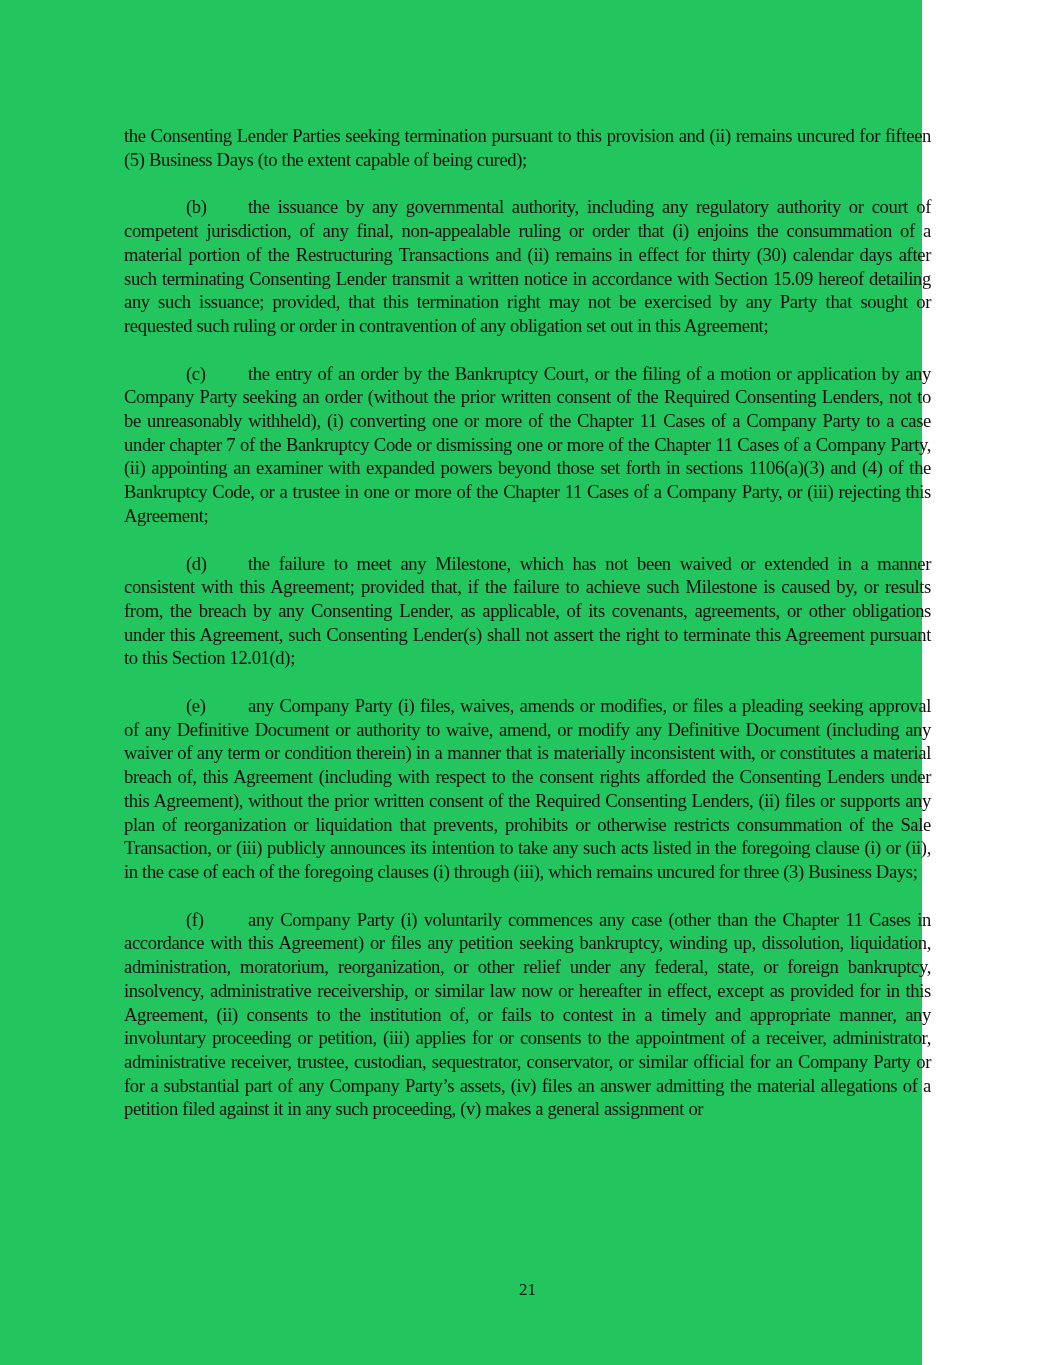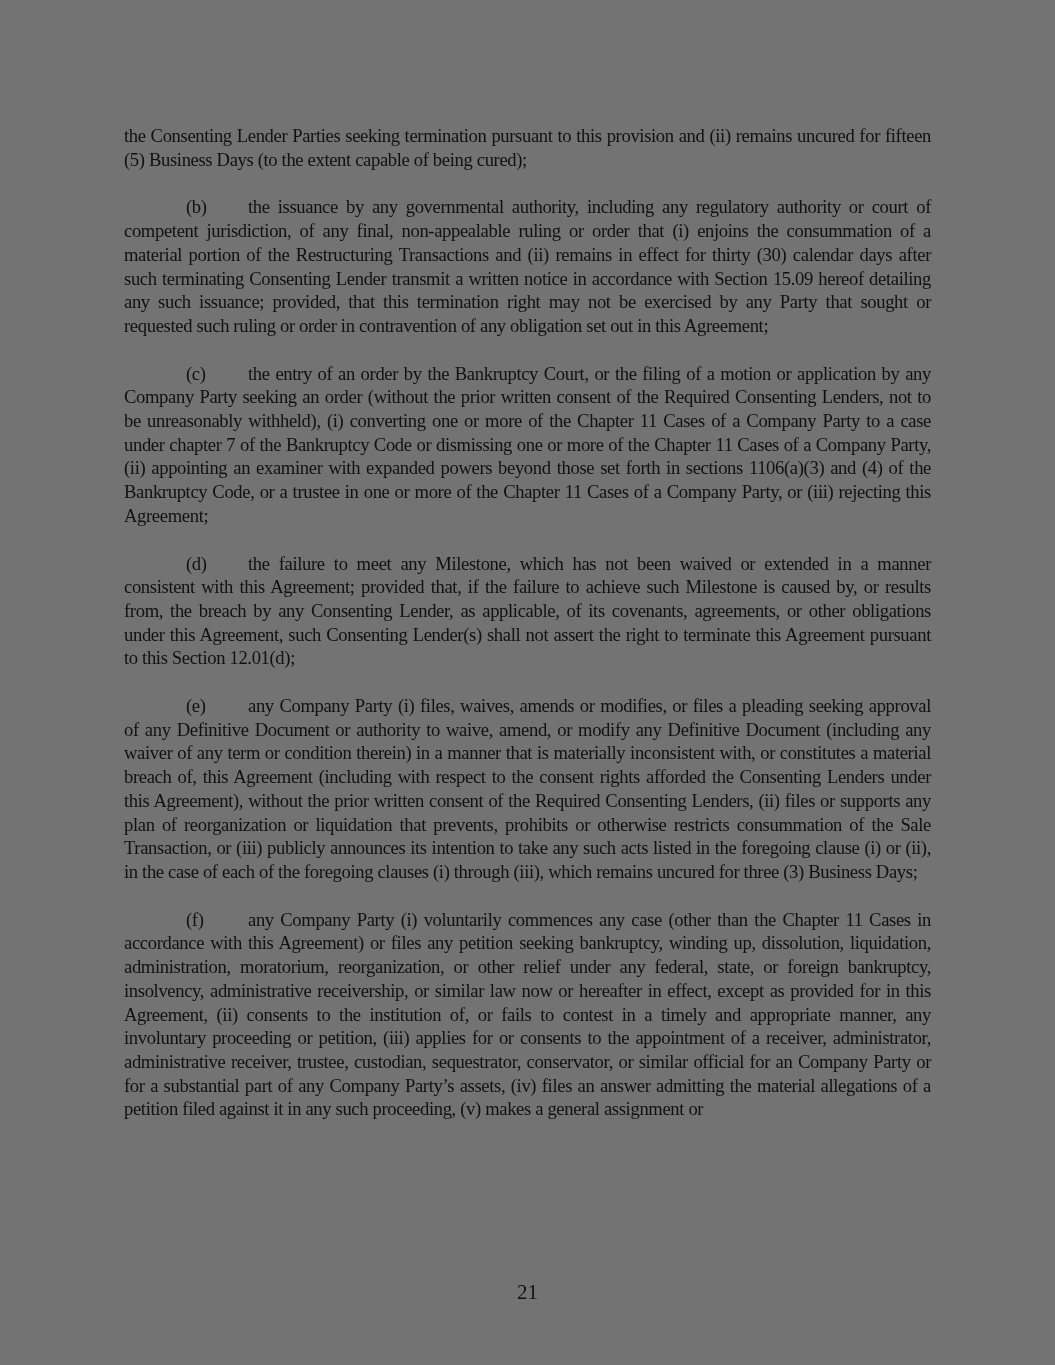--- a/index.html
+++ b/index.html
@@ -9,23 +9,23 @@
     }
     body {
       width: 1055px;
       height: 1365px;
       position: relative;
       overflow: hidden;
     }
     .page {
       position: absolute;
       left: 0; top: 0;
-      width: 1055px;
+      width: 922px;
       height: 1365px;
-      background: #737373;
+      background: #22c55e;
     }
     .content {
       position: absolute;
       left: 124px;
       top: 124px;
       width: 807px;
       font-family: "Liberation Serif", "DejaVu Serif", serif;
       font-size: 18.6px;
       line-height: 23.7px;
       color: #111111;
@@ -45,21 +45,21 @@
     .ul {
       text-underline-offset: 2px;
     }
     .page-number {
       position: absolute;
       left: 0;
       width: 1055px;
       top: 1280px;
       text-align: center;
       font-family: "Liberation Serif", "DejaVu Serif", serif;
-      font-size: 21px;
+      font-size: 17px;
       color: #111111;
     }
   </style>
 </head>
 <body>
 
 <div class="page">
   <div class="content">
 
     <p class="para">

